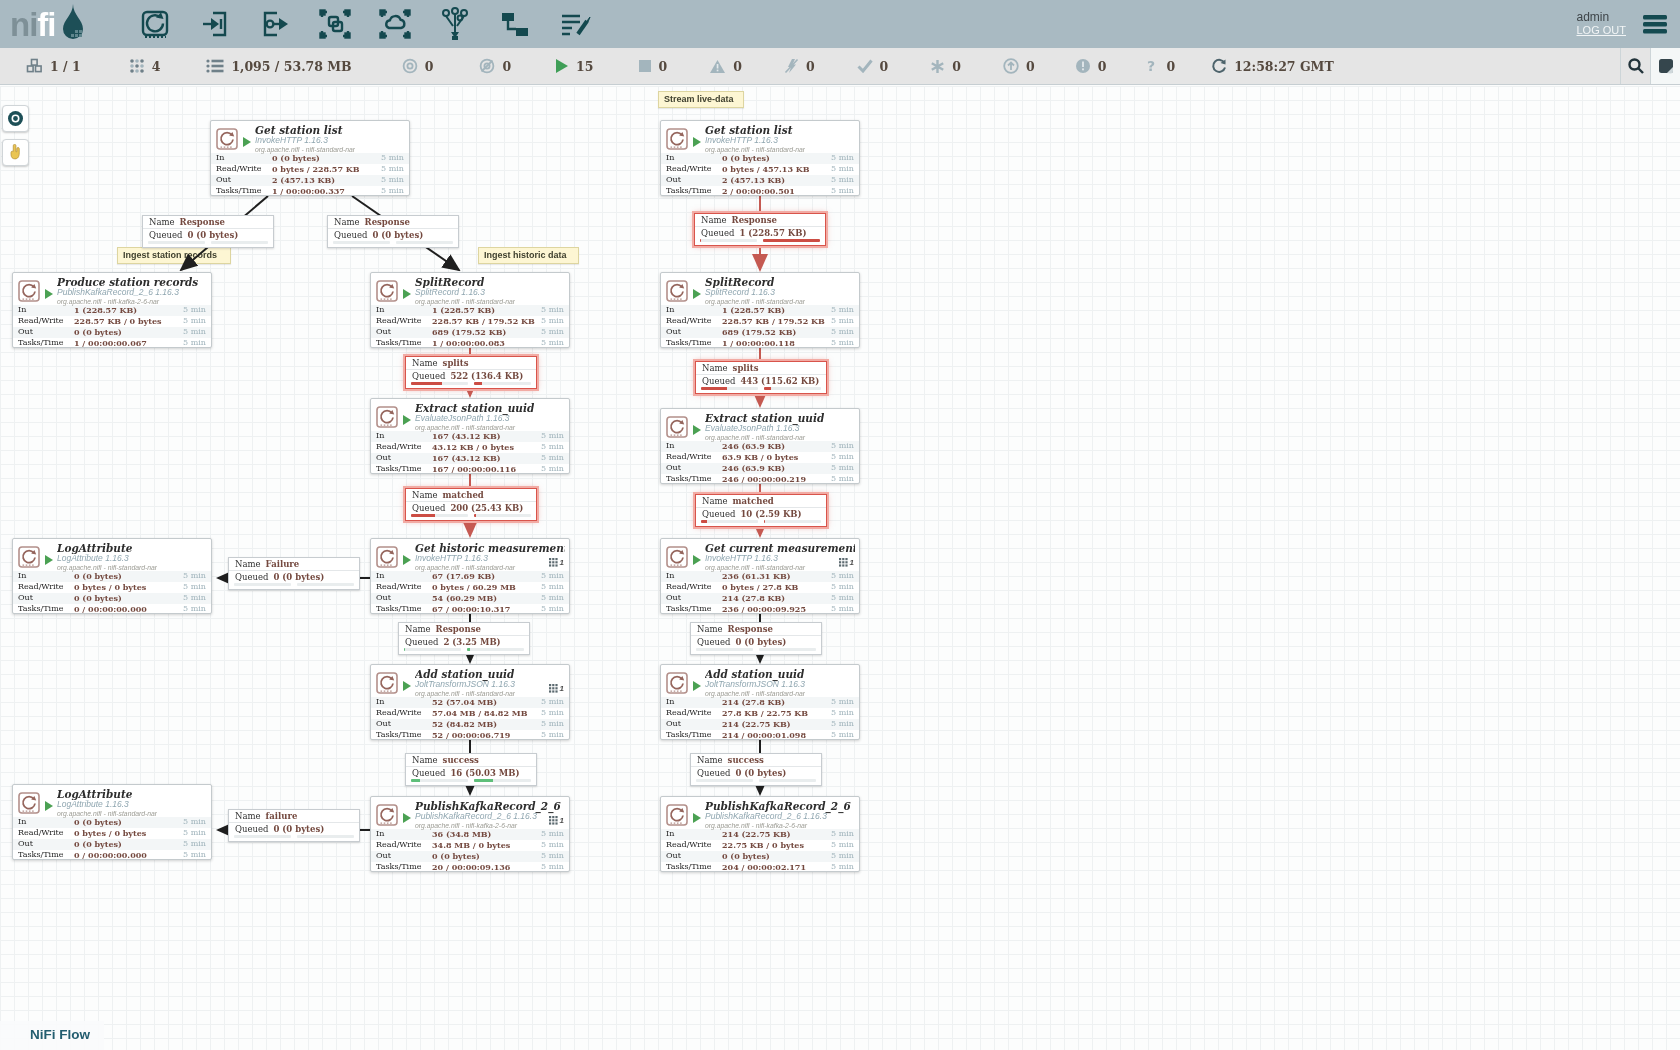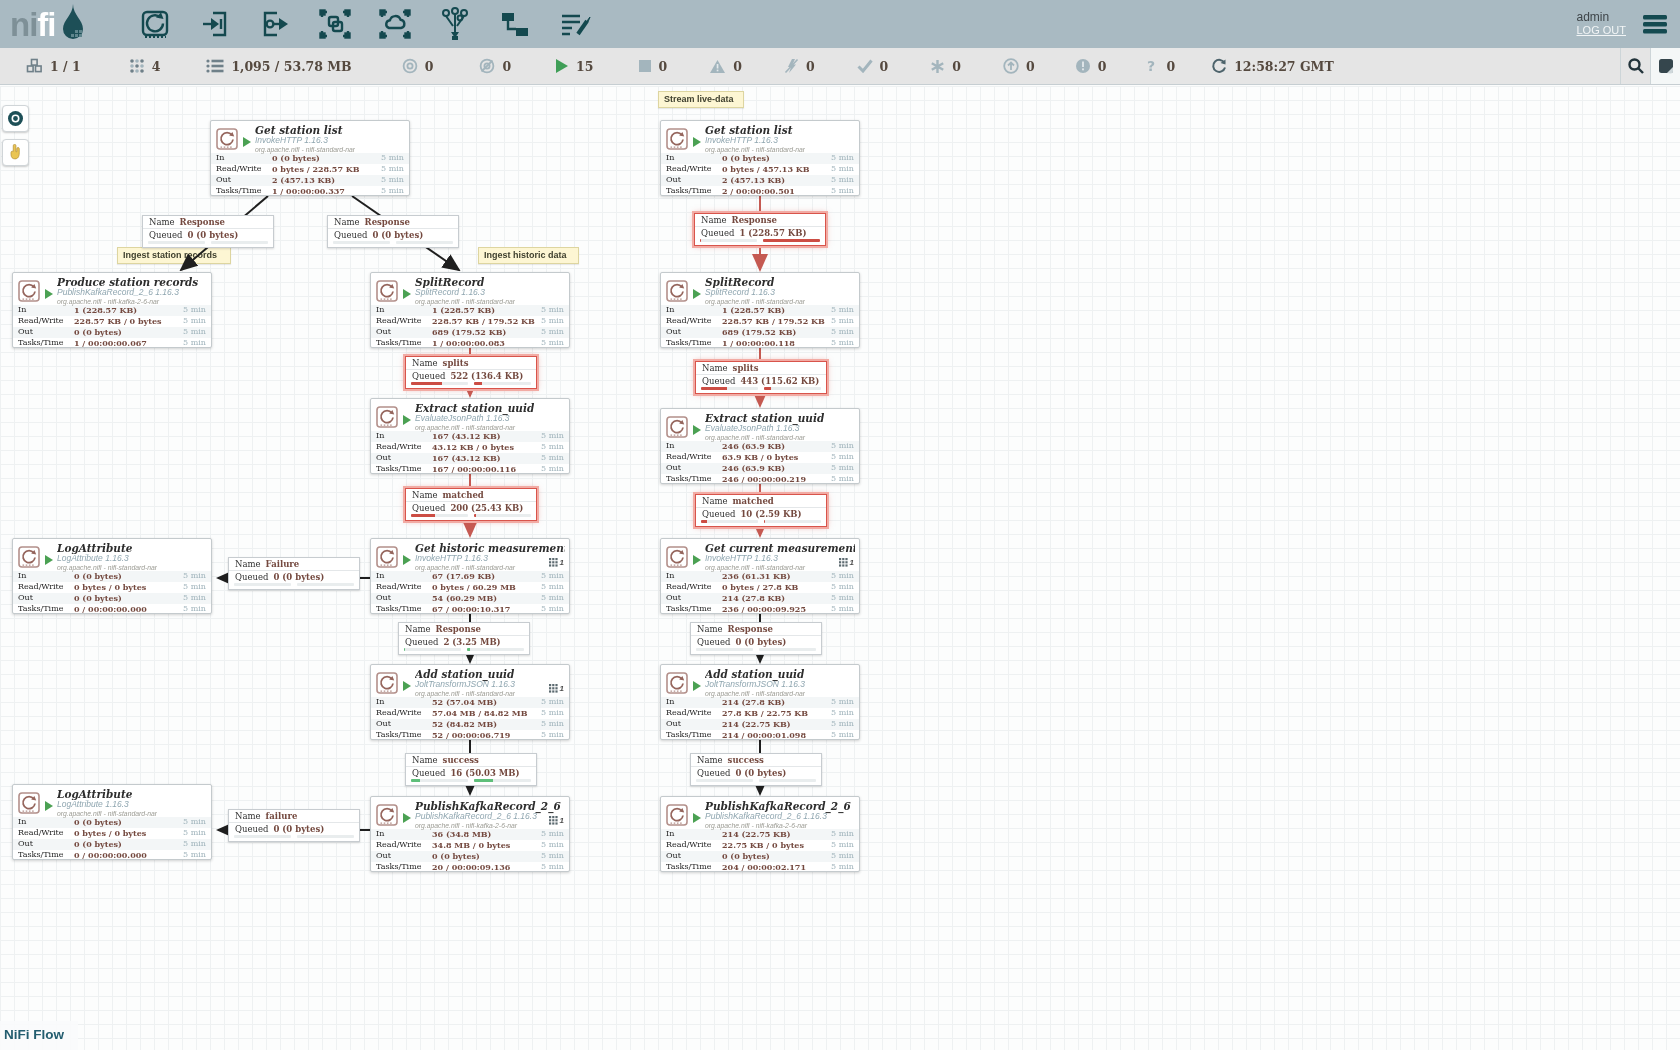--- a/index.html
+++ b/index.html
@@ -73,21 +73,21 @@
   .conn-bars { display:flex; justify-content:space-between; padding:0 5px 3px 5px; }
   .bar { width:57px; height:3px; background:#e9edee; border-radius:1px; overflow:hidden; }
   .bar > div { height:100%; }
 
   
   .palette-btn { position:absolute; z-index:5; width:27px; height:27px; background:#fff;
     border:1px solid #d0d5d8; border-radius:4px; box-shadow:0 1px 2px rgba(0,0,0,.2);
     display:flex; align-items:center; justify-content:center; cursor:pointer; }
 
   #breadcrumb { position:absolute; left:0; bottom:0; z-index:6; background:rgba(250,251,252,.9);
-    padding:6px 14px 8px 4px; font-size:13.5px; font-weight:bold; color:#235d6f; cursor:pointer;margin-top:33px; }
+    padding:6px 14px 8px 30px; font-size:13.5px; font-weight:bold; color:#235d6f; cursor:pointer;margin-top:33px; }
 </style>
 </head>
 <body>
 <div id="app">
 
   <div id="header">
     <div id="logo">
       <span class="logo-ni">ni</span>
         <span class="logo-fi">fi</span>
       <span style="margin-left:2px;">

